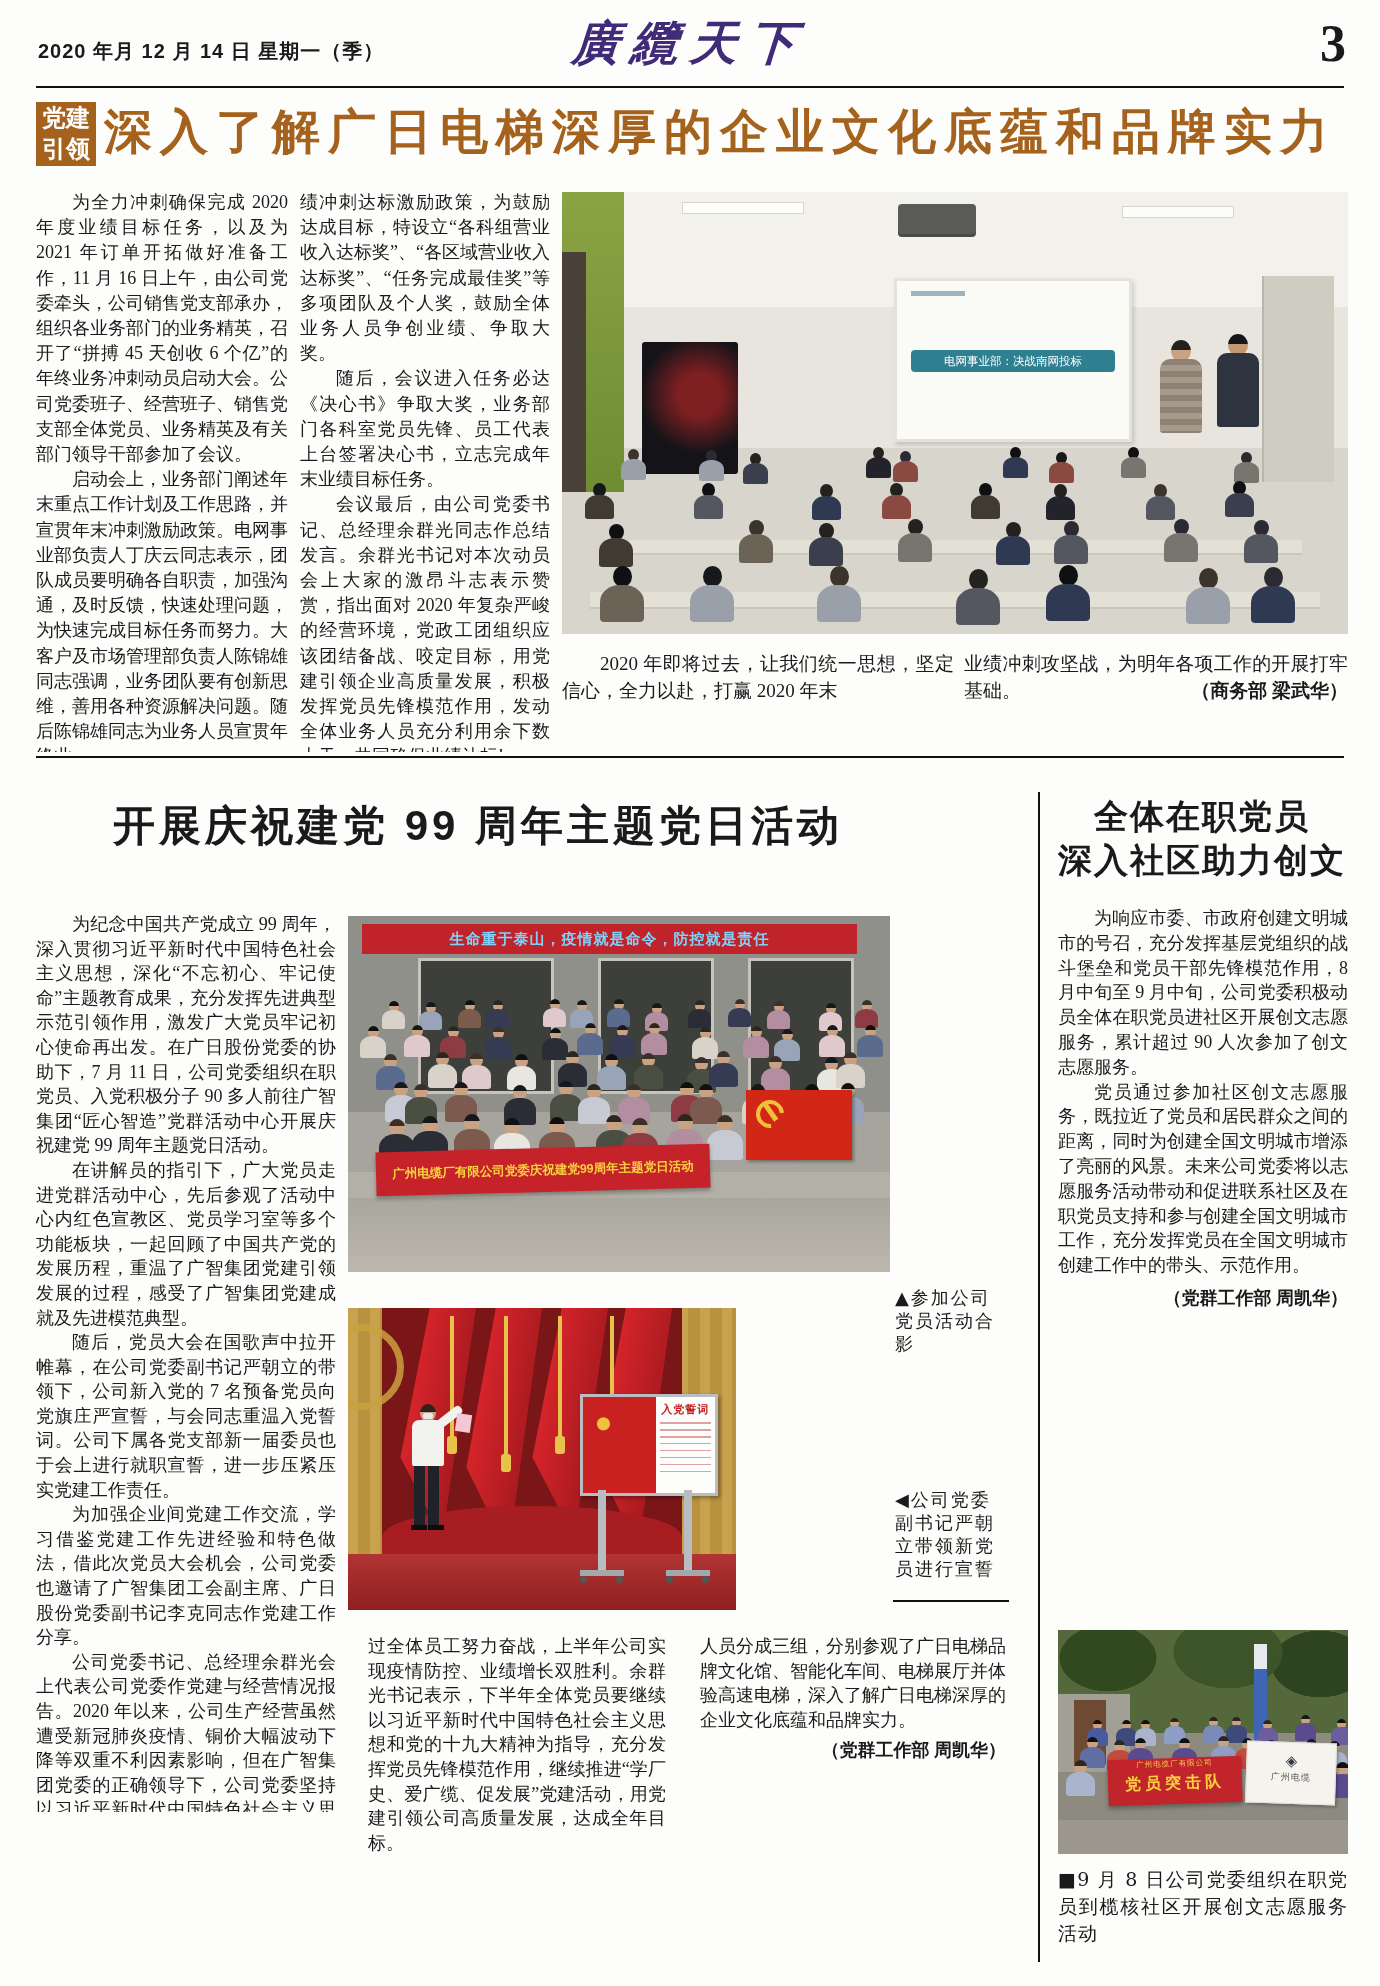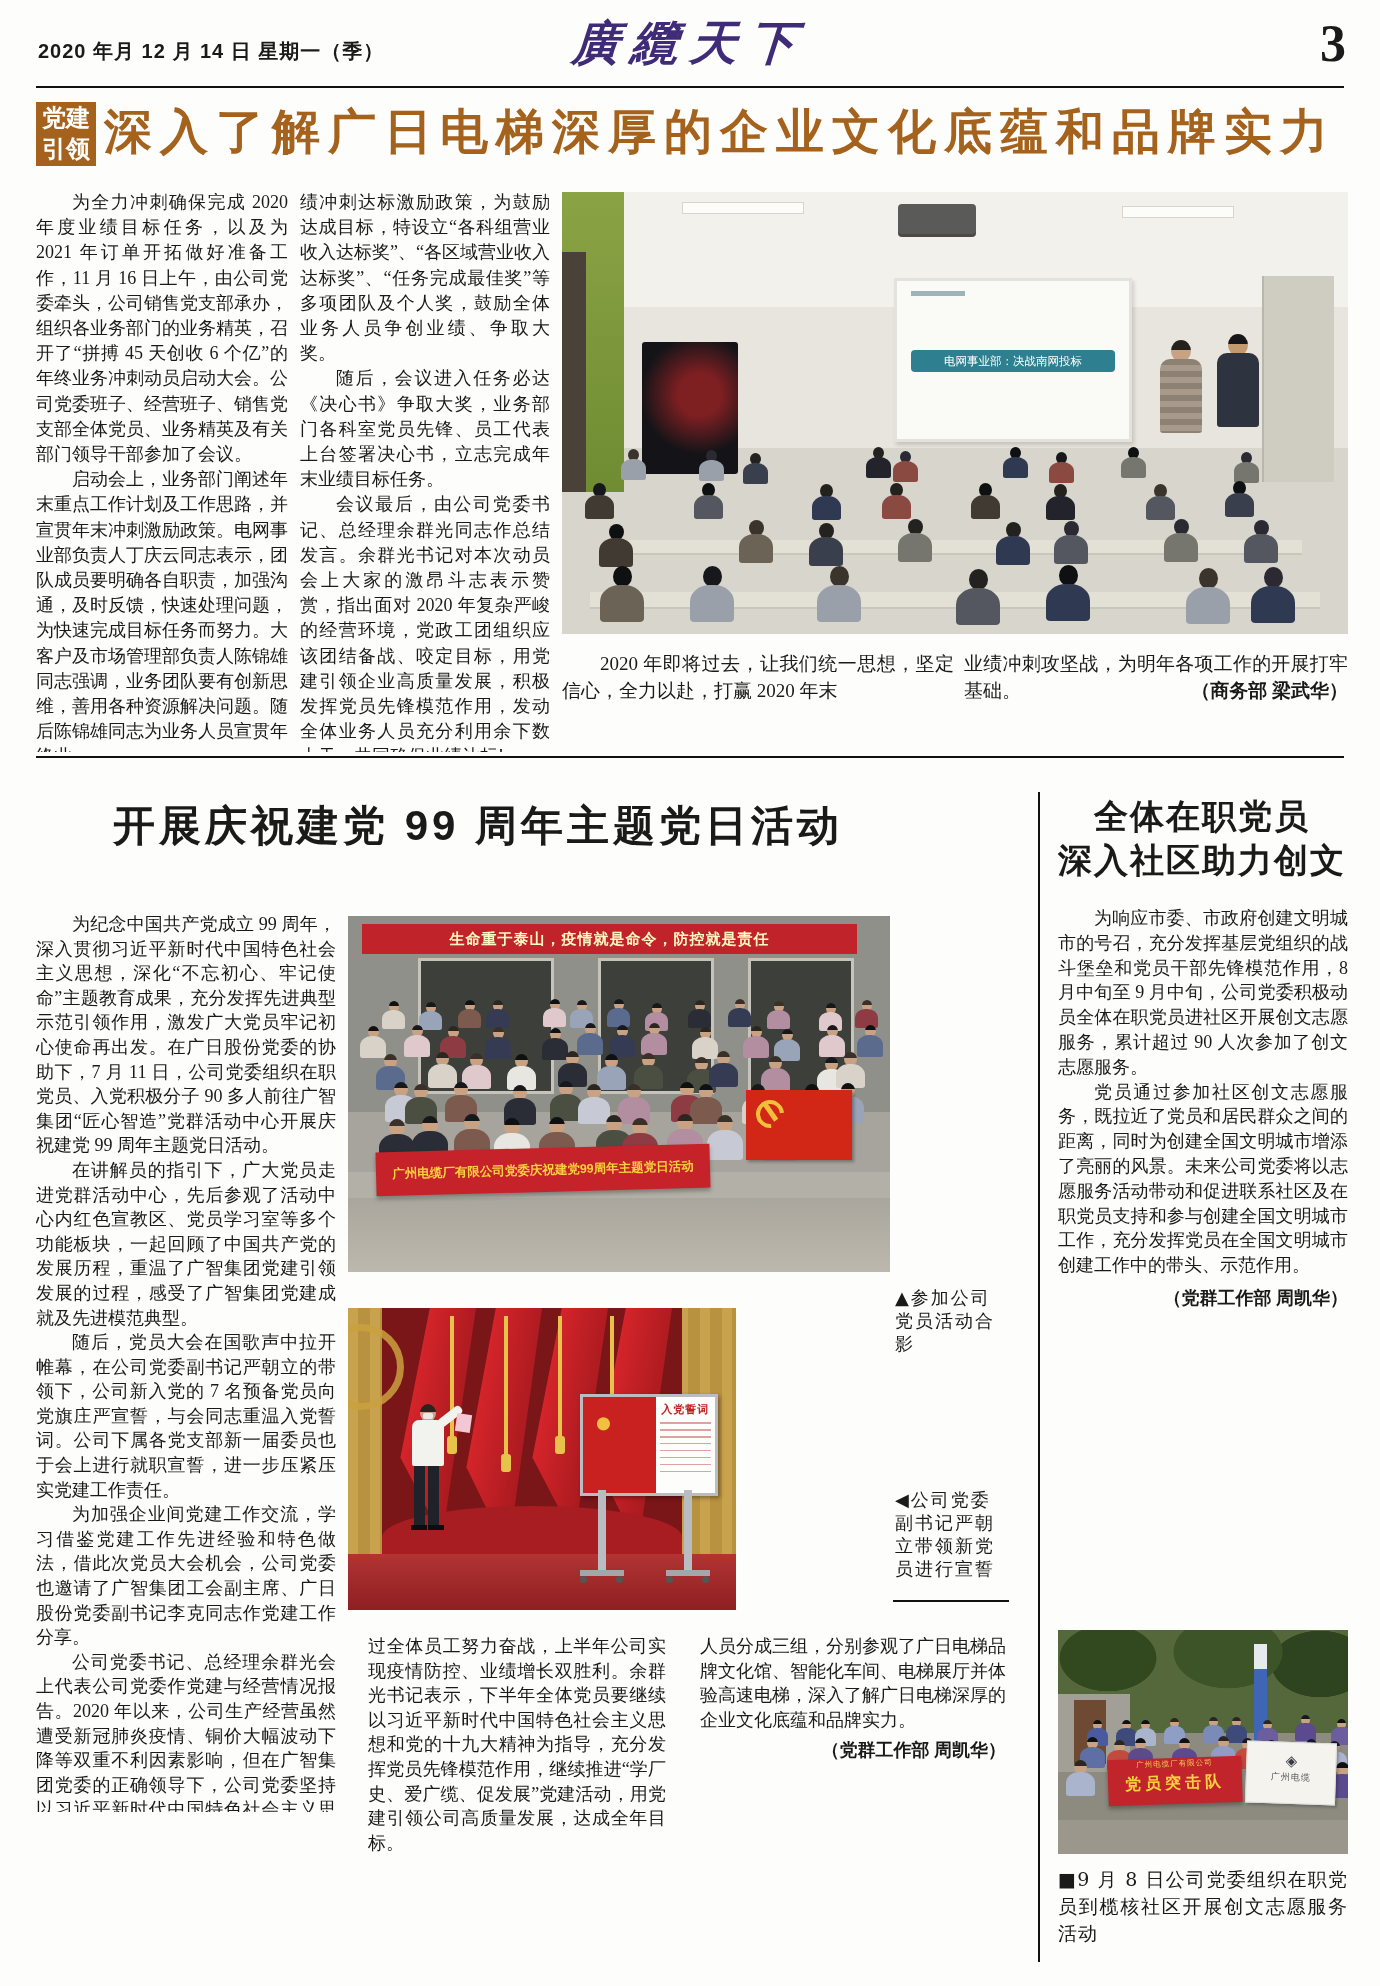--- a/index.html
+++ b/index.html
@@ -59,21 +59,21 @@
   .a2c2{left:368px;top:1634px;width:298px;font-size:18px;line-height:24.6px;}
   .a2c3{left:700px;top:1634px;width:306px;font-size:18px;line-height:24.6px;}
   .a2c3 .byline{display:block;text-align:right;margin-top:6px;}
   .kcap{font-size:18px;line-height:23px;letter-spacing:2px;font-family:"DejaVu Serif","Liberation Serif",serif;}
   .capP1{left:895px;top:1286px;width:112px;}
   .capP2{left:895px;top:1488px;width:112px;}
   
   .photo1{left:348px;top:916px;width:542px;height:356px;overflow:hidden;
           background:linear-gradient(180deg,#8f9089 0 55%,#a6a49c 55% 72%,#b3b0a7 72%);}
   .gp-glass{background:#3c3f3a;border:3px solid #c6c4ba;}
-  .gp-bannerTop{left:14px;top:8px;width:495px;height:30px;background:#c0242a;color:#fef9c3;text-align:center;
+  .gp-bannerTop{left:14px;top:8px;width:495px;height:30px;background:#c0242a;color:#7dd3fc;text-align:center;
                 font-family:"Liberation Sans","DejaVu Sans",sans-serif;font-weight:bold;font-size:15px;line-height:30px;letter-spacing:1px;}
   .gp-bannerFront{left:28px;top:232px;width:334px;height:44px;background:#c5222a;transform:rotate(-1.5deg);
                   color:#f8d23e;font-family:"Liberation Sans","DejaVu Sans",sans-serif;font-weight:bold;
                   font-size:12.5px;line-height:44px;text-align:center;box-shadow:0 3px 4px rgba(0,0,0,.3);}
   .gp-flag{left:398px;top:174px;width:106px;height:70px;background:#d22717;box-shadow:2px 2px 3px rgba(0,0,0,.3);}
   .gp-sickle{left:10px;top:10px;width:20px;height:20px;border:4px solid #f0c03a;border-radius:50%;border-right-color:transparent;transform:rotate(40deg);}
   .gp-hammer{left:22px;top:12px;width:5px;height:20px;background:#f0c03a;transform:rotate(-35deg);}
   .gp-ground{left:0;bottom:0;width:542px;height:74px;background:linear-gradient(180deg,#a9a69d,#bcb8ae);}
   
   .photo2{left:348px;top:1308px;width:388px;height:302px;overflow:hidden;

